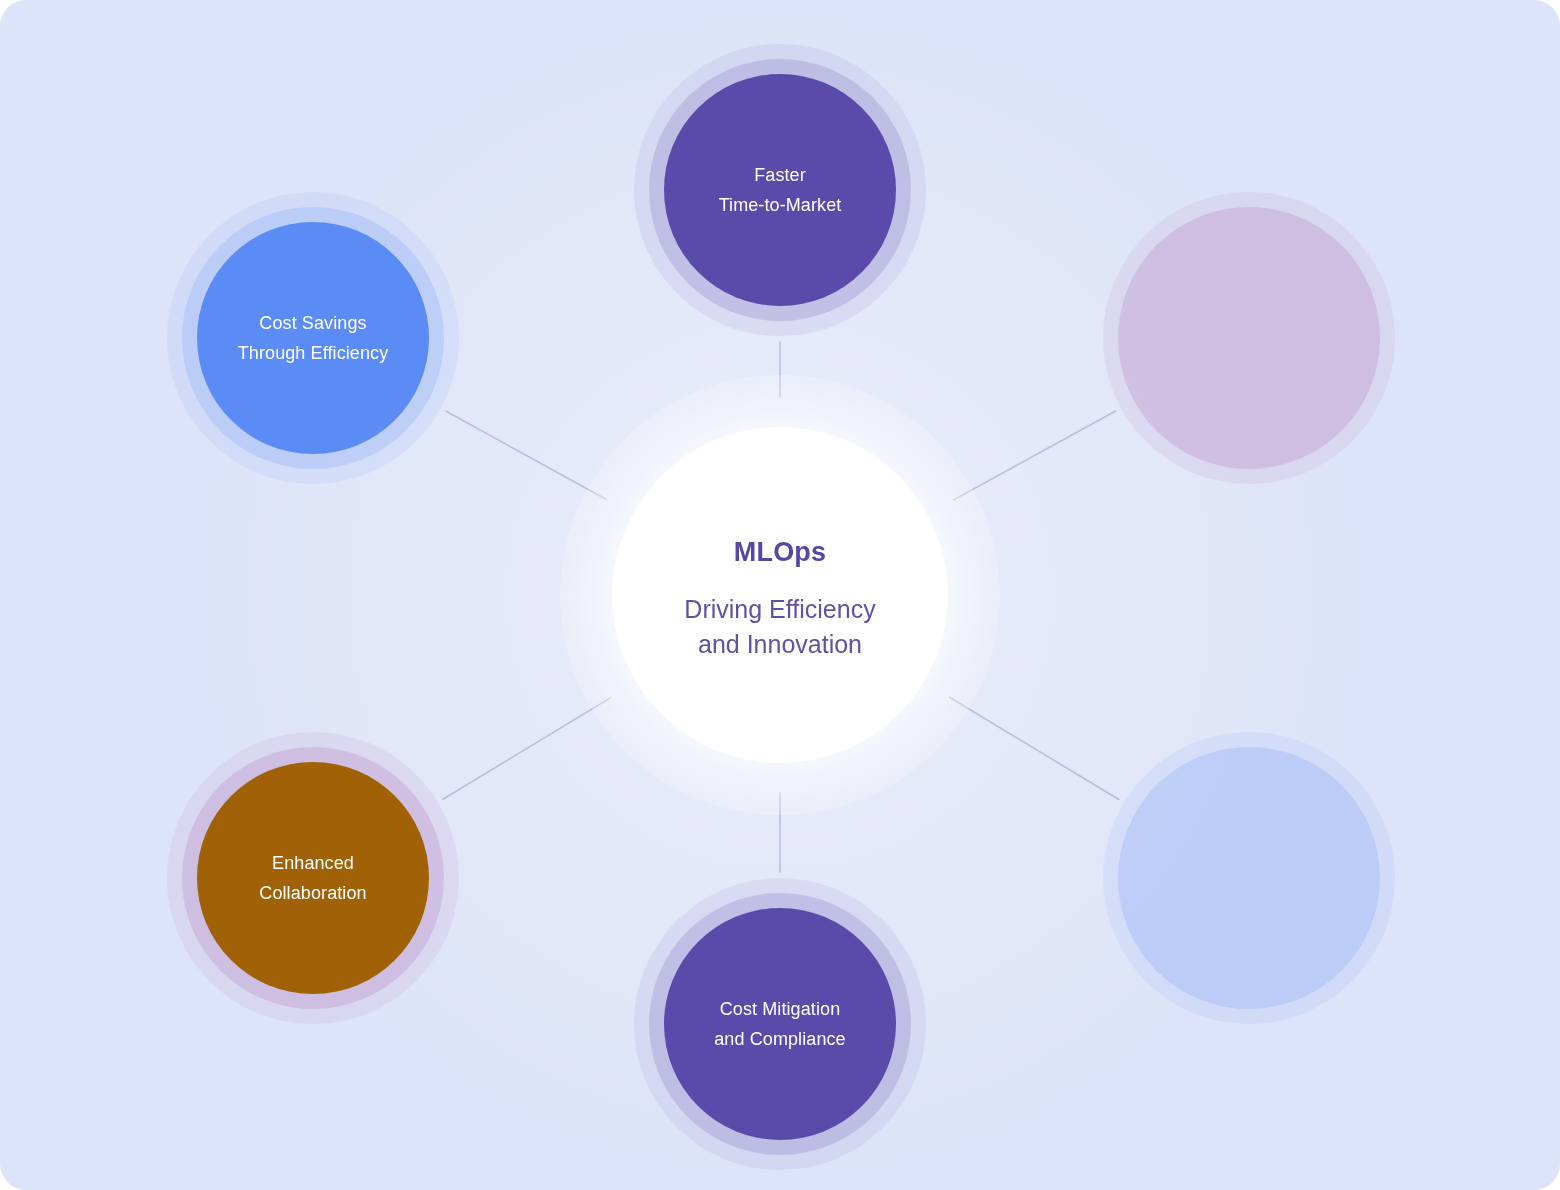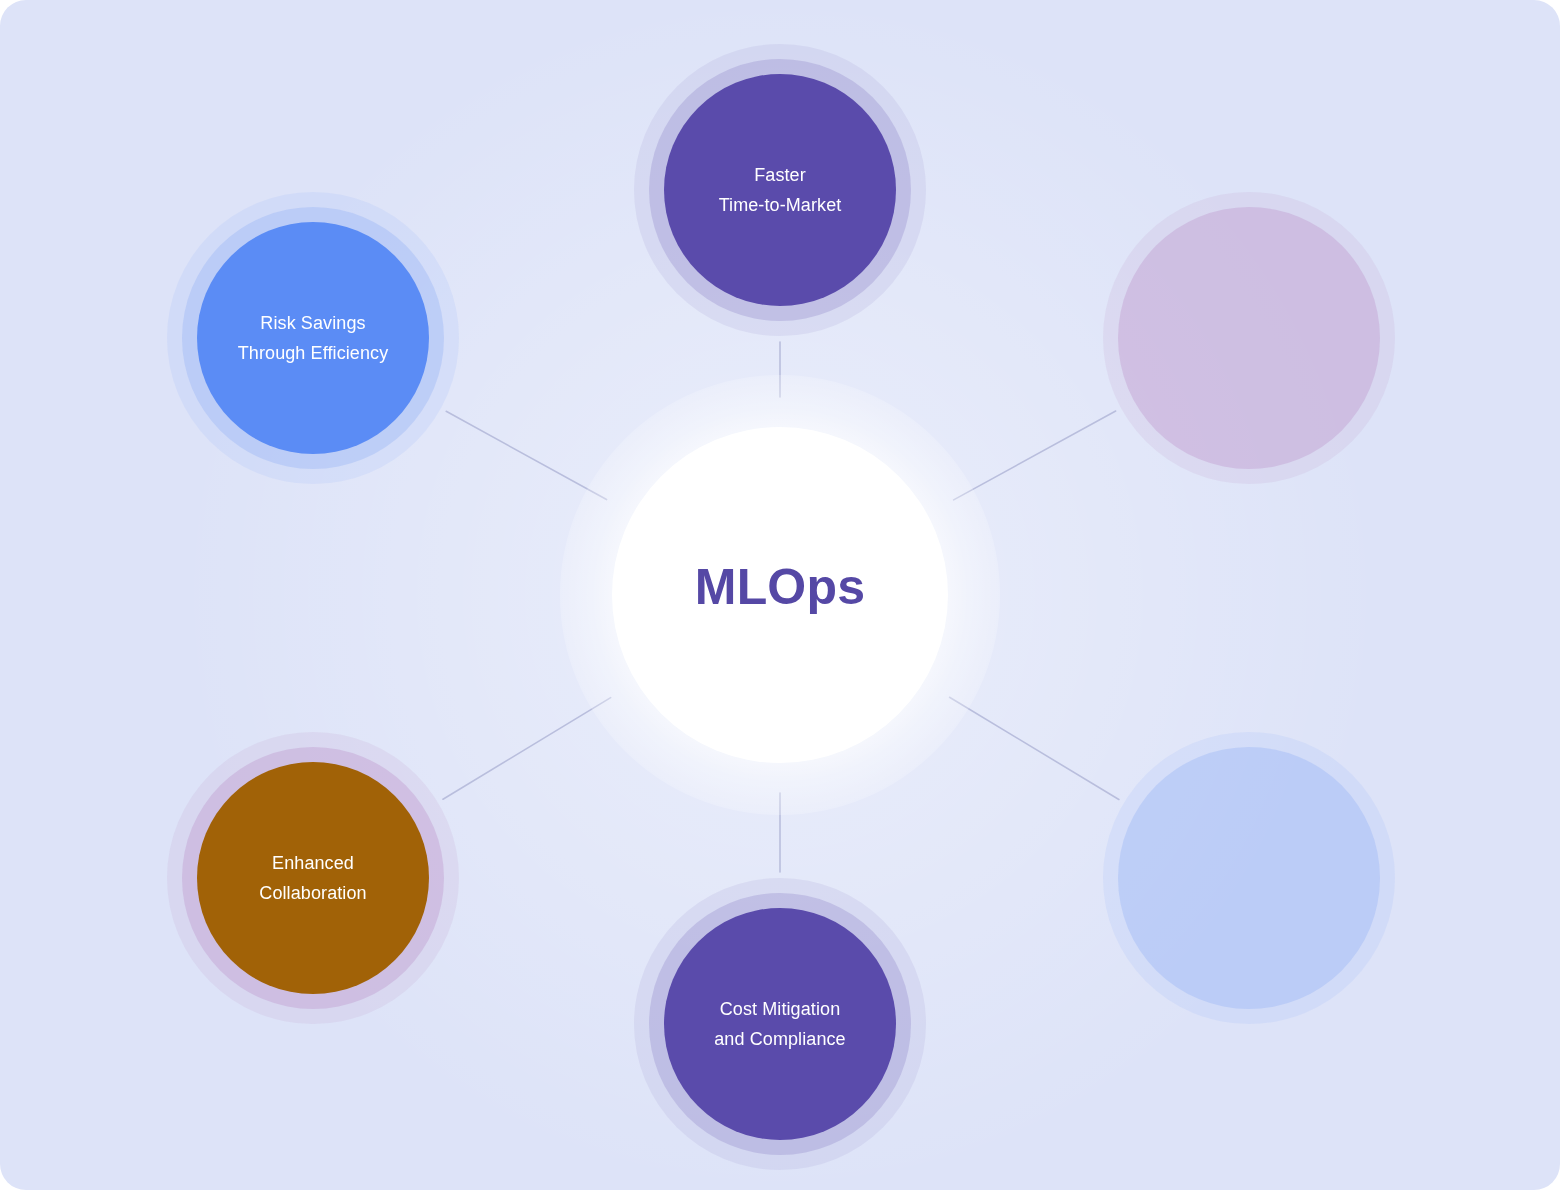--- a/index.html
+++ b/index.html
@@ -105,21 +105,21 @@
   #hub .hub-core {
     position: absolute;
     border-radius: 50%;
     background: #ffffff;
     display: flex;
     flex-direction: column;
     align-items: center;
     justify-content: center;
   }
   #hub-title {
-    font-size: 50px;
+    font-size: 27px;
     font-weight: bold;
     color: #5548a5;
     letter-spacing: 0.2px;
     line-height: 48px;
     margin-bottom: 16px;
   }
   #hub-subtitle {
     font-size: 25px;
     color: #5d53a6;
     line-height: 35px;
@@ -172,25 +172,27 @@
         <div class="halo-mid" style="width: 262px; height: 262px; left: 15px; top: 15px; background: rgba(178, 126, 190, 0.28);"></div>
         <div class="core" style="width: 232px; height: 232px; left: 30px; top: 30px; background: #a16207;">
           <div class="node-label">Enhanced
 Collaboration</div>
         </div>
       </div>
       <div class="node" style="width: 292px; height: 292px; left: 167px; top: 192px;">
         <div class="halo-outer" style="background: rgba(165, 190, 248, 0.2);"></div>
         <div class="halo-mid" style="width: 262px; height: 262px; left: 15px; top: 15px; background: rgba(130, 165, 245, 0.28);"></div>
         <div class="core" style="width: 232px; height: 232px; left: 30px; top: 30px; background: rgb(91, 140, 245);">
-          <div class="node-label">Risk Savings
+          <div class="node-label">Cost Savings
 Through Efficiency</div>
         </div>
       </div>
     </div>
 
   <div id="hub" style="width: 440px; height: 440px; left: 560px; top: 375px;">
     <div class="hub-glow"></div>
     <div class="hub-core" style="width: 336px; height: 336px; left: 52px; top: 52px; background: rgb(255, 255, 255);">
       <div id="hub-title" style="color: rgb(85, 72, 165);">MLOps</div>
+      <div id="hub-subtitle" style="color: rgb(93, 83, 166);">Driving Efficiency
+and Innovation</div>
     </div>
   </div>
 </div>
 
 </body></html>

